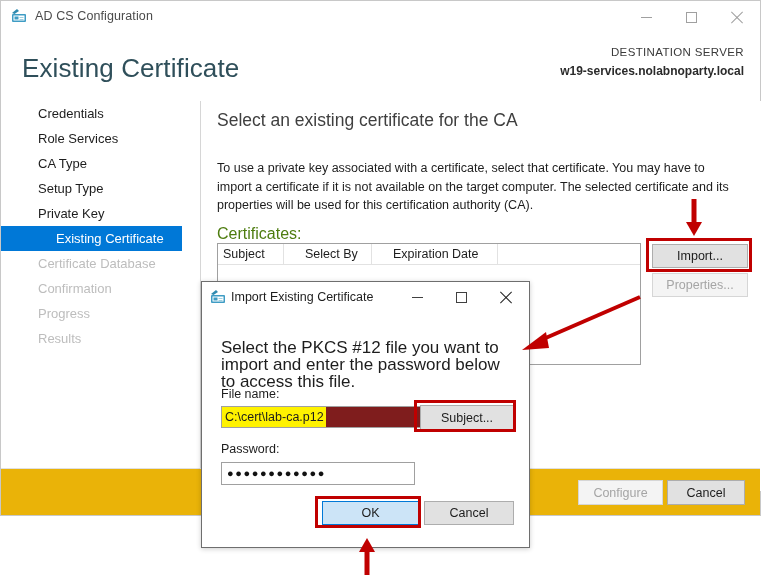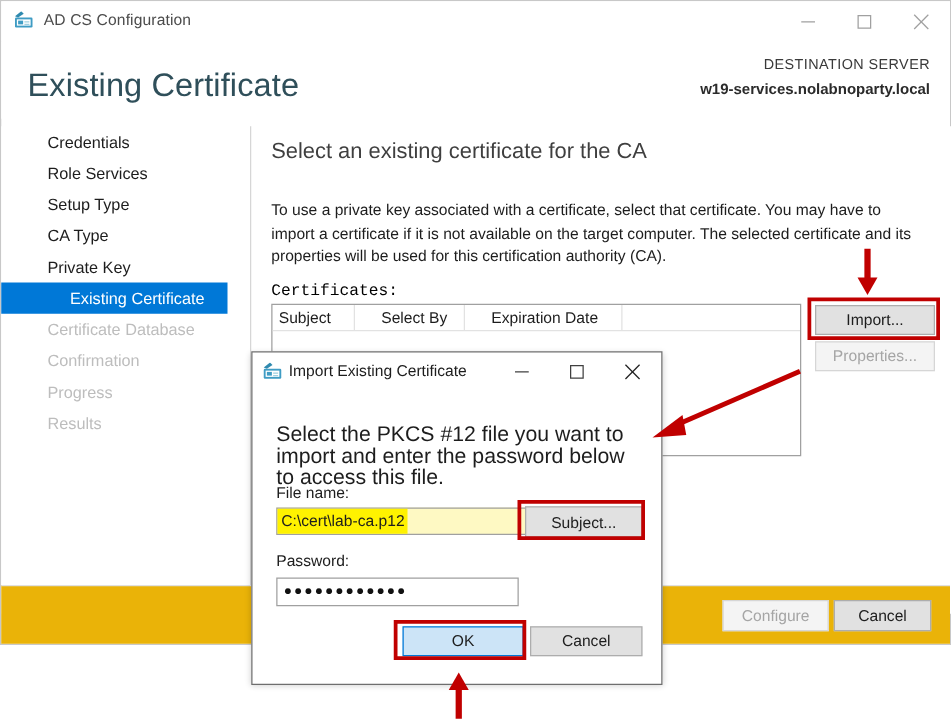--- a/index.html
+++ b/index.html
@@ -165,23 +165,22 @@
     position: absolute;
     left: 15px; top: 58px;
     width: 515px;
     font-size: 12.5px;
     line-height: 18.5px;
     color: #1d1d1d;
   }
   #certs-label {
     position: absolute;
     left: 15px; top: 124px;
-    font-size: 13px;
-    color: #000000;
-    font-family: Liberation Mono, monospace;
+    font-size: 16px;
+    color: #4d7c0f;
   }
   #certs-listbox {
     position: absolute;
     left: 15px; top: 142px;
     width: 424px;
     height: 122px;
     border: 1px solid #a0a0a0;
     background: #ffffff;
     box-sizing: border-box;
     overflow: hidden;
@@ -352,21 +351,21 @@
     position: absolute;
     left: 19px; top: 105px;
     font-size: 12.5px;
     color: #1d1d1d;
   }
   #dlg-filename-input {
     position: absolute;
     left: 19px; top: 124px;
     width: 230px; height: 22px;
     border: 1px solid #a0a0a0;
-    background: #fef9c3;
+    background: #7f1d1d;
     box-sizing: border-box;
   }
   #dlg-filename-value {
     display: inline-block;
     background: #fff200;
     font-size: 12.5px;
     color: #1d1d1d;
     line-height: 20px;
     padding: 0 2px 0 3px;
     white-space: nowrap;
@@ -449,22 +448,22 @@
 
   <div id="wizard-header">
     <div id="page-title">Existing Certificate</div>
     <div id="dest-server-label">DESTINATION SERVER</div>
     <div id="dest-server-name">w19-services.nolabnoparty.local</div>
   </div>
 
   <div id="sidebar">
     <div class="nav-item">Credentials</div>
     <div class="nav-item">Role Services</div>
+    <div class="nav-item">CA Type</div>
     <div class="nav-item">Setup Type</div>
-    <div class="nav-item">CA Type</div>
     <div class="nav-item">Private Key</div>
     <div class="nav-item selected">Existing Certificate</div>
     <div class="nav-item disabled">Certificate Database</div>
     <div class="nav-item disabled">Confirmation</div>
     <div class="nav-item disabled">Progress</div>
     <div class="nav-item disabled">Results</div>
   </div>
 
   <div id="content">
     <div id="content-heading">Select an existing certificate for the CA</div>

